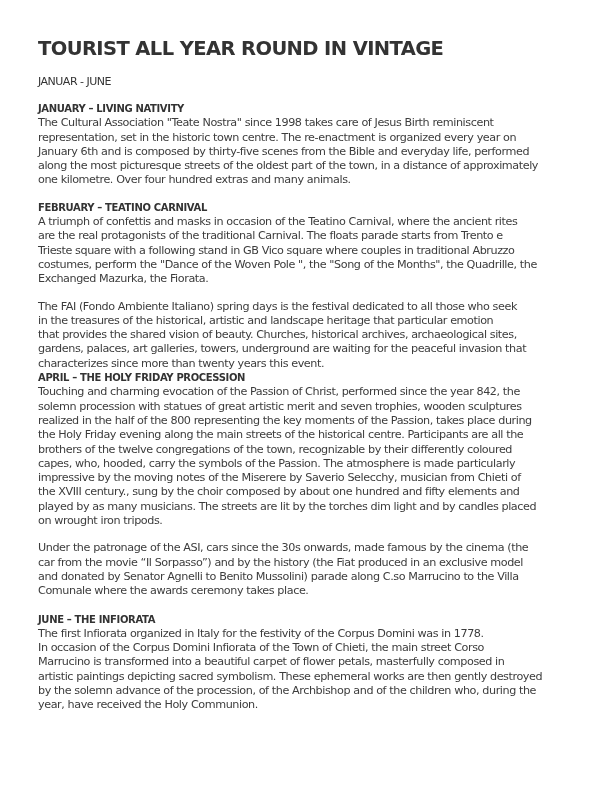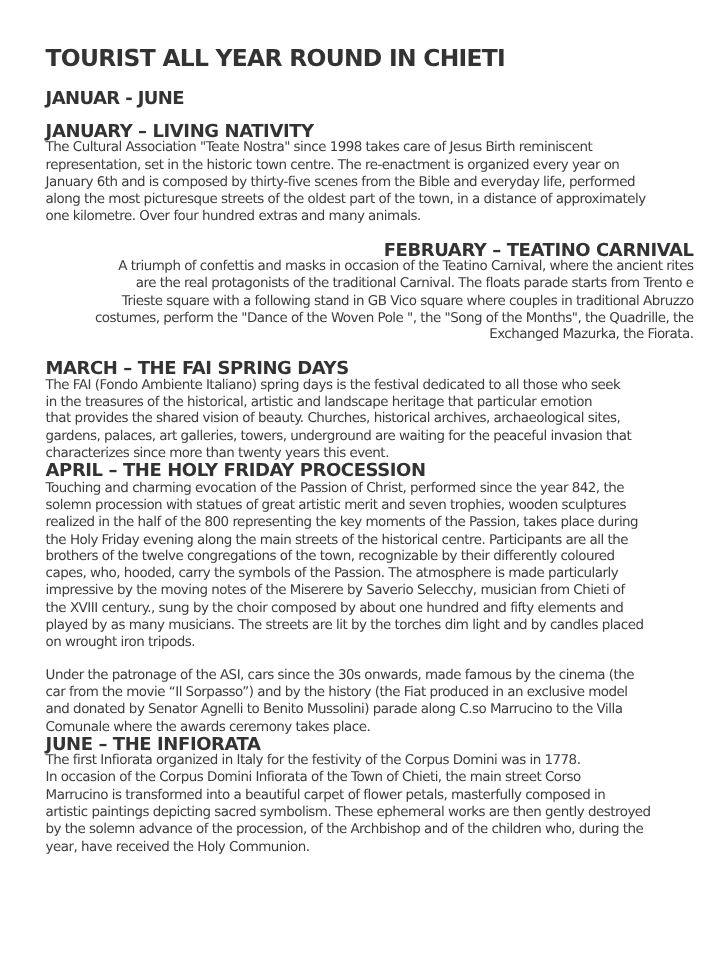--- a/index.html
+++ b/index.html
@@ -1,55 +1,54 @@
 <!DOCTYPE html>
 <html><head>
 <meta charset="utf-8">
 <style>
   html, body { margin: 0; padding: 0; background: #ffffff; }
   body { width: 600px; height: 800px; overflow: hidden; position: relative;
          font-family: "DejaVu Sans", sans-serif; color: #3a3a3a; }
   .page { position: absolute; left: 38px; top: 37px; width: 540px; }
   h1 { margin: 0; font-size: 19.5px; font-weight: bold; letter-spacing: -0.6px; color: #333; line-height: 24px; }
-  h2 { margin: 11px 0 0 0; font-size: 15px; font-weight: bold; letter-spacing: -0.5px; color: #333; line-height: 20px; }
+  h2 { margin: 11px 0 0 0; font-size: 11px; font-weight: normal; letter-spacing: -0.5px; color: #333; line-height: 20px; }
   .section { margin-top: 0; }
-  .section h3 { margin: 0; font-size: 15px; font-weight: bold; letter-spacing: -0.35px; color: #333; line-height: 14.3px; }
+  .section h3 { margin: 0; font-size: 10px; font-weight: bold; letter-spacing: -0.35px; color: #333; line-height: 14.3px; }
   .section p { margin: 0; font-size: 11.2px; letter-spacing: -0.42px; line-height: 14.3px; color: #3c3c3c; white-space: pre-line; }
   #s0 { margin-top: 10px; }
-  #s1 { margin-top: 13px; text-align: right; }
+  #s1 { margin-top: 13px; }
   #s2 { margin-top: 13px; }
   #s3 { }
   #s4 { margin-top: 13px; }
-  #s5 { }
+  #s5 { margin-top: 14px; }
 </style>
 </head>
 <body>
 
 <div class="page">
-  <h1>TOURIST ALL YEAR ROUND IN CHIETI</h1>
+  <h1>TOURIST ALL YEAR ROUND IN VINTAGE</h1>
   <h2>JANUAR - JUNE</h2>
 
   <div class="section" id="s0">
     <h3>JANUARY – LIVING NATIVITY</h3>
     <p>The Cultural Association "Teate Nostra" since 1998 takes care of Jesus Birth reminiscent
 representation, set in the historic town centre. The re-enactment is organized every year on
 January 6th and is composed by thirty-five scenes from the Bible and everyday life, performed
 along the most picturesque streets of the oldest part of the town, in a distance of approximately
 one kilometre. Over four hundred extras and many animals.</p>
   </div>
   <div class="section" id="s1">
     <h3>FEBRUARY – TEATINO CARNIVAL</h3>
     <p>A triumph of confettis and masks in occasion of the Teatino Carnival, where the ancient rites
 are the real protagonists of the traditional Carnival. The floats parade starts from Trento e
 Trieste square with a following stand in GB Vico square where couples in traditional Abruzzo
 costumes, perform the "Dance of the Woven Pole ", the "Song of the Months", the Quadrille, the
 Exchanged Mazurka, the Fiorata.</p>
   </div>
   <div class="section" id="s2">
-    <h3>MARCH – THE FAI SPRING DAYS</h3>
     <p>The FAI (Fondo Ambiente Italiano) spring days is the festival dedicated to all those who seek
 in the treasures of the historical, artistic and landscape heritage that particular emotion
 that provides the shared vision of beauty. Churches, historical archives, archaeological sites,
 gardens, palaces, art galleries, towers, underground are waiting for the peaceful invasion that
 characterizes since more than twenty years this event.</p>
   </div>
   <div class="section" id="s3">
     <h3>APRIL – THE HOLY FRIDAY PROCESSION</h3>
     <p>Touching and charming evocation of the Passion of Christ, performed since the year 842, the
 solemn procession with statues of great artistic merit and seven trophies, wooden sculptures

